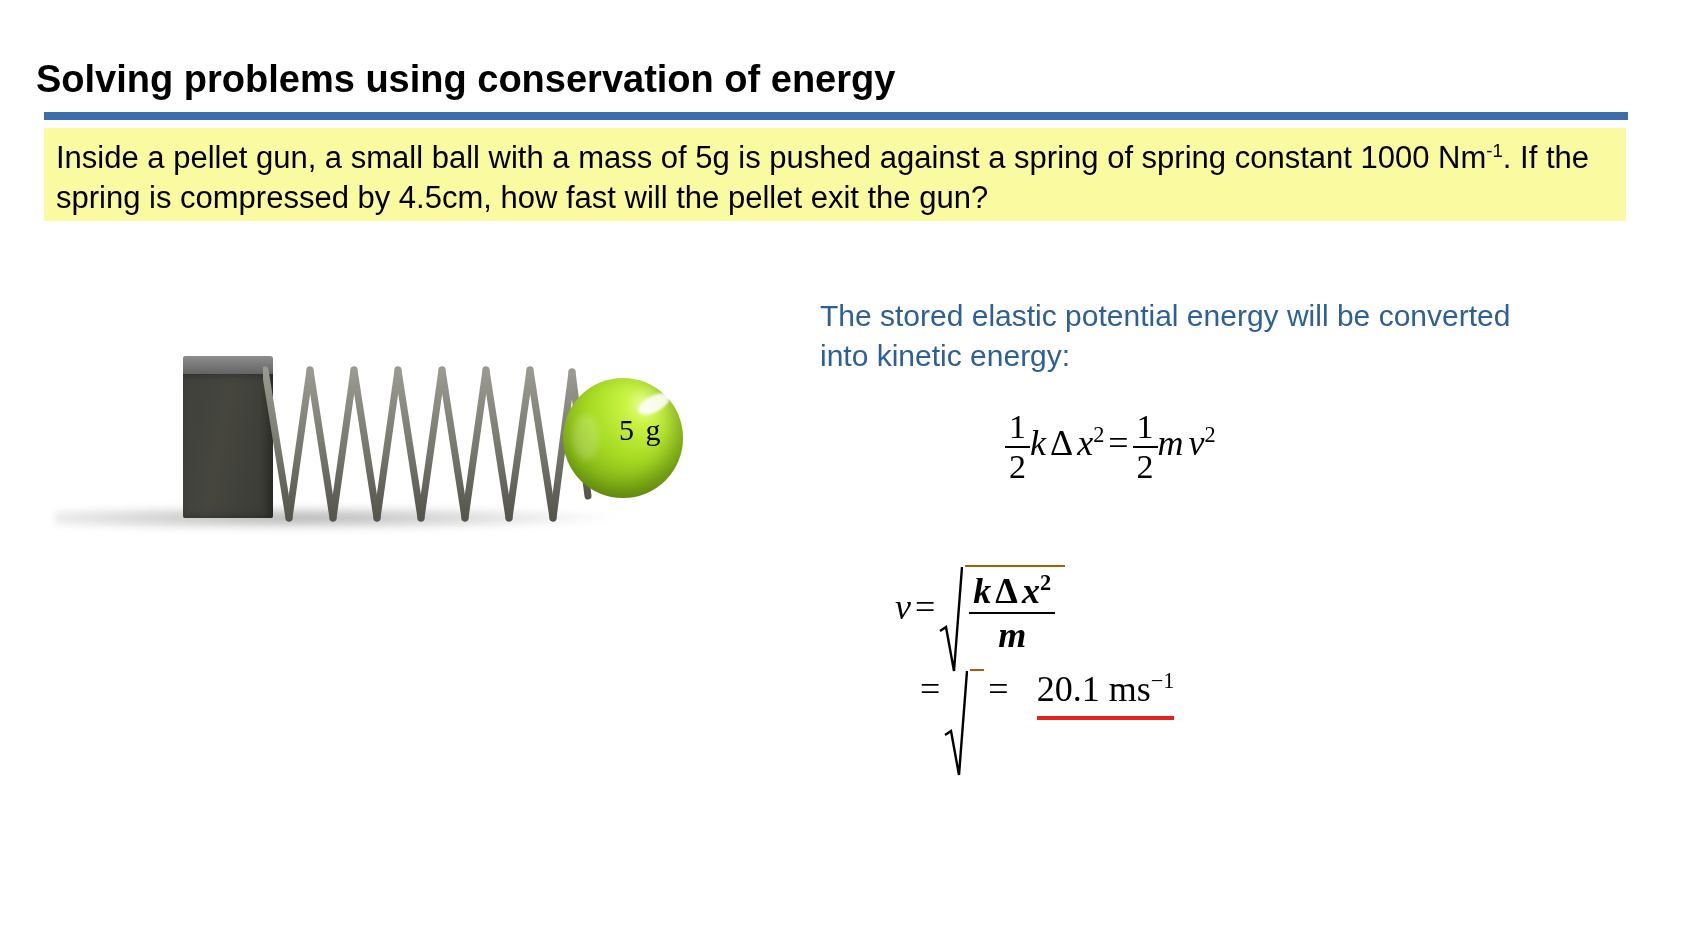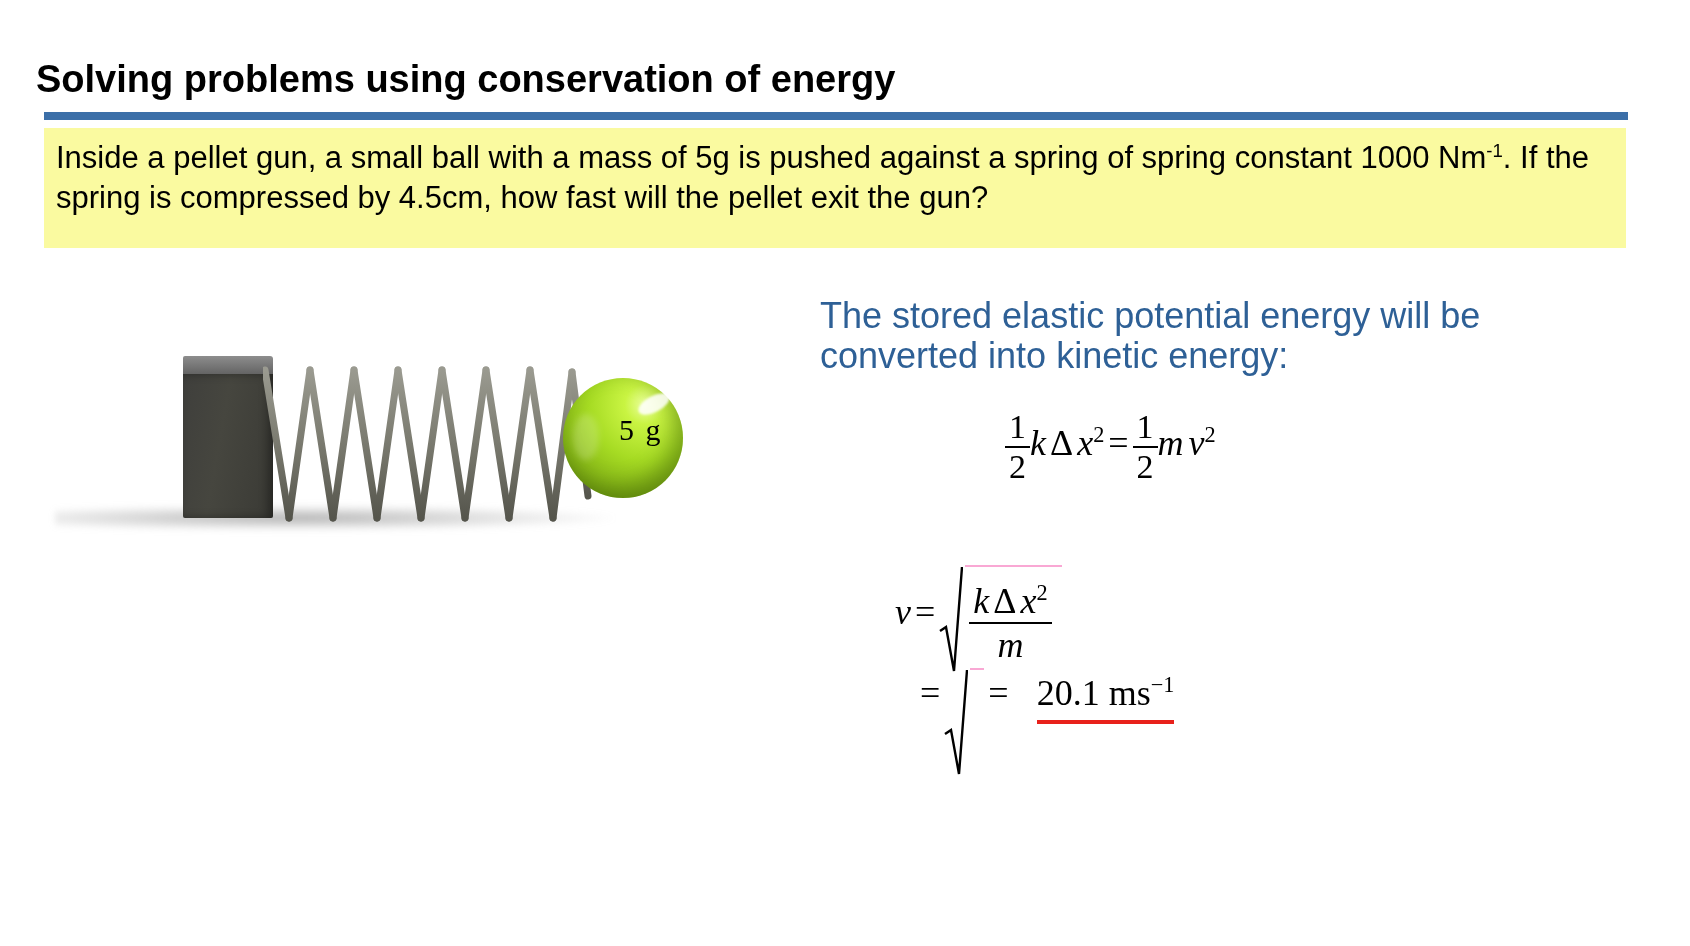--- a/index.html
+++ b/index.html
@@ -34,21 +34,21 @@
     height: 8px;
     background: #3C6FA8;
   }
 
   
   #question-banner {
     position: absolute;
     left: 44px;
     top: 128px;
     width: 1582px;
-    height: 120px;
+    height: 93px;
     background: #FAFAA0;
     box-sizing: border-box;
     padding: 10px 14px 0 12px;
   }
   #question-text {
     font-size: 31px;
     line-height: 40px;
     color: #000000;
   }
   #question-text sup {
@@ -149,21 +149,21 @@
     color: #000000;
     letter-spacing: 2px;
   }
 
   
   #explanation {
     position: absolute;
     left: 820px;
     top: 296px;
     width: 700px;
-    font-size: 36px;
+    font-size: 30px;
     line-height: 40px;
     color: #2E6096;
   }
 
   .math {
     position: absolute;
     font-family: "Liberation Serif", serif;
     color: #000000;
   }
 
@@ -201,22 +201,23 @@
   }
   .radical > .radsign {
     position: absolute;
     left: 0;
     top: 0;
     bottom: 0;
     width: 24px;
   }
   .radbody {
     display: inline-block;
-    border-top: 2px solid #f9a8d4;
-    padding: 13px 10px 0 4px;
+    border-top: 2px solid #a16207;
+    padding: 3px 10px 0 4px;
+    font-weight: bold;
   }
 
   
   #equation-3 {
     left: 920px;
     top: 668px;
     font-size: 36px;
   }
   #answer {
     display: inline-block;

